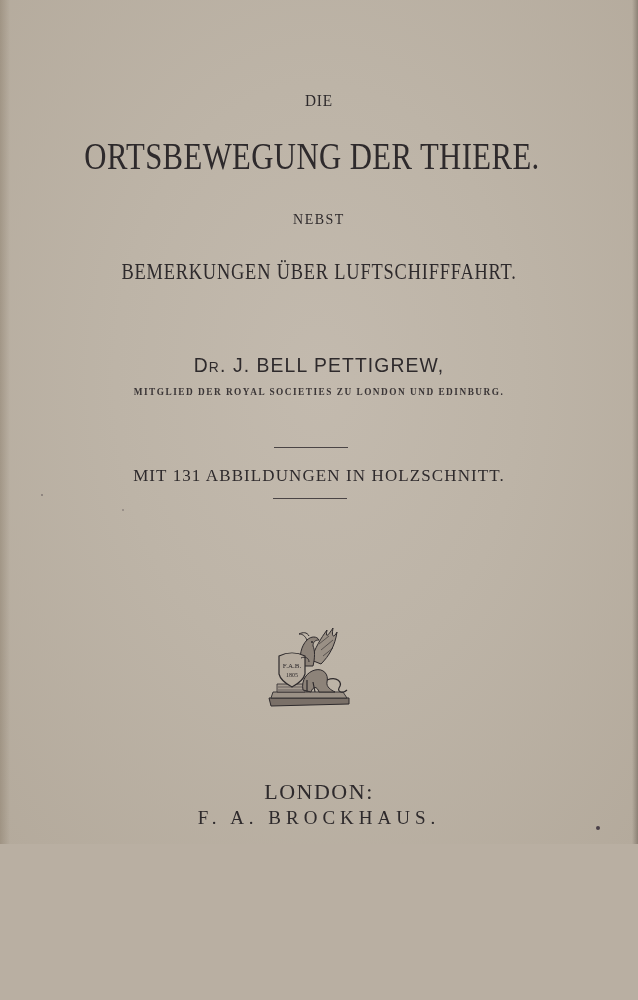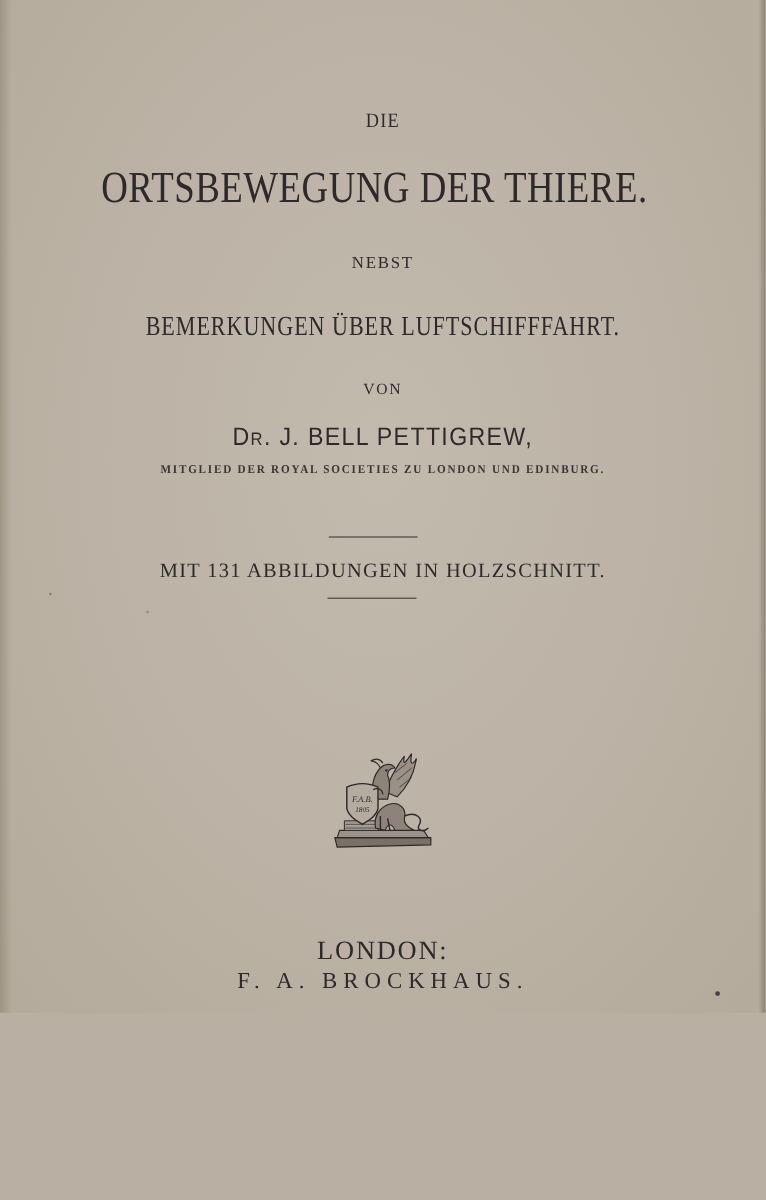--- a/index.html
+++ b/index.html
@@ -99,25 +99,24 @@
       letter-spacing: 1.1px;
     }
     .edition {
       top: 549px;
       font-size: 13px;
       font-style: italic;
       letter-spacing: 1.8px;
     }
     .emblem {
       position: absolute;
-      left: 273px;
+      left: 263px;
       top: 620px;
       width: 92px;
       height: 92px;
-      font-style: italic;
     }
     .place {
       top: 781px;
       font-size: 22px;
       letter-spacing: 1.5px;
     }
     .publisher {
       top: 808px;
       font-size: 19px;
       letter-spacing: 5px;
@@ -141,21 +140,20 @@
   <div class="gutter-right"></div>
 
   <div class="line die">DIE</div>
 
   <div class="line main-title">ORTSBEWEGUNG DER THIERE.</div>
 
   <div class="line nebst">NEBST</div>
 
   <div class="line subtitle">BEMERKUNGEN ÜBER LUFTSCHIFFFAHRT.</div>
 
-  <div class="line von">VON</div>
 
   <div class="line author">
     <span>D</span><span class="dr-r">R</span><span>. </span><span>J. BELL PETTIGREW,</span>
   </div>
 
   <div class="line affiliation">MITGLIED DER ROYAL SOCIETIES ZU LONDON UND EDINBURG.</div>
 
   <div class="rule" style="left:274px; top:447px; width:74px;"></div>
 
   <div class="line illustrations">MIT 131 ABBILDUNGEN IN HOLZSCHNITT.</div>

